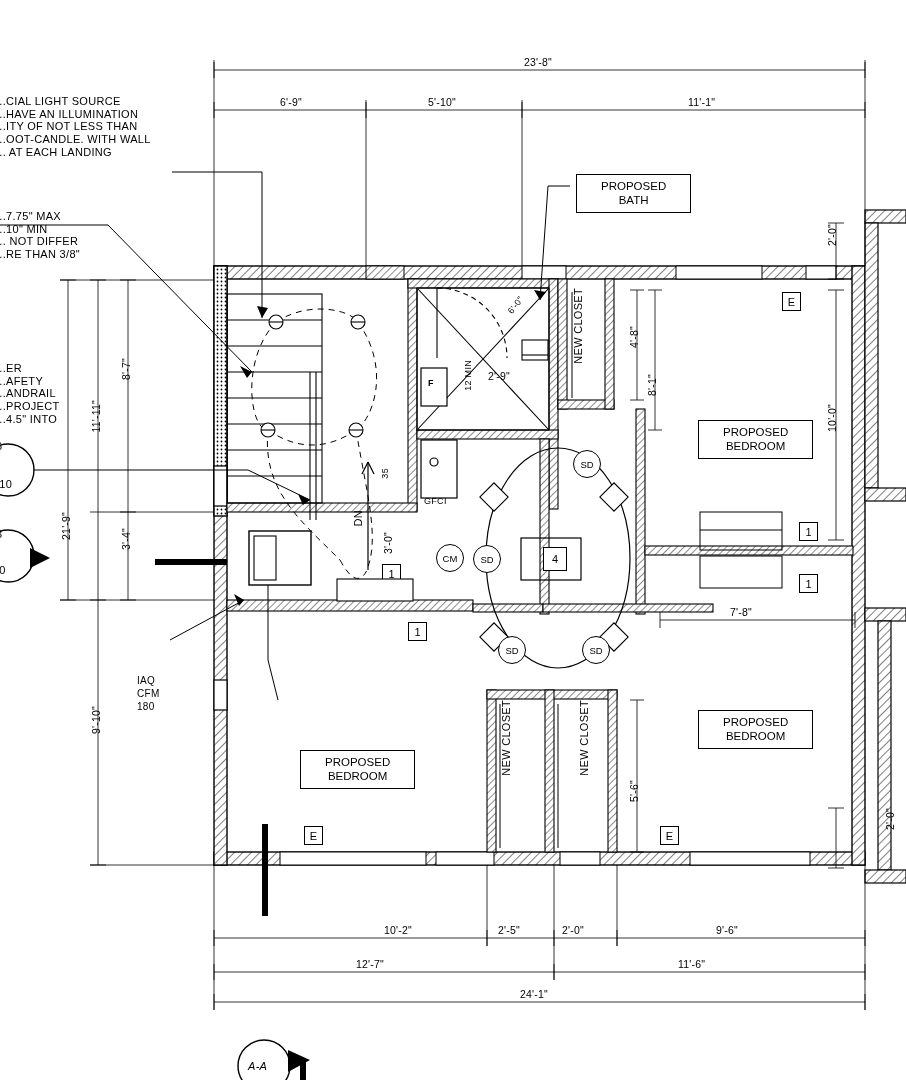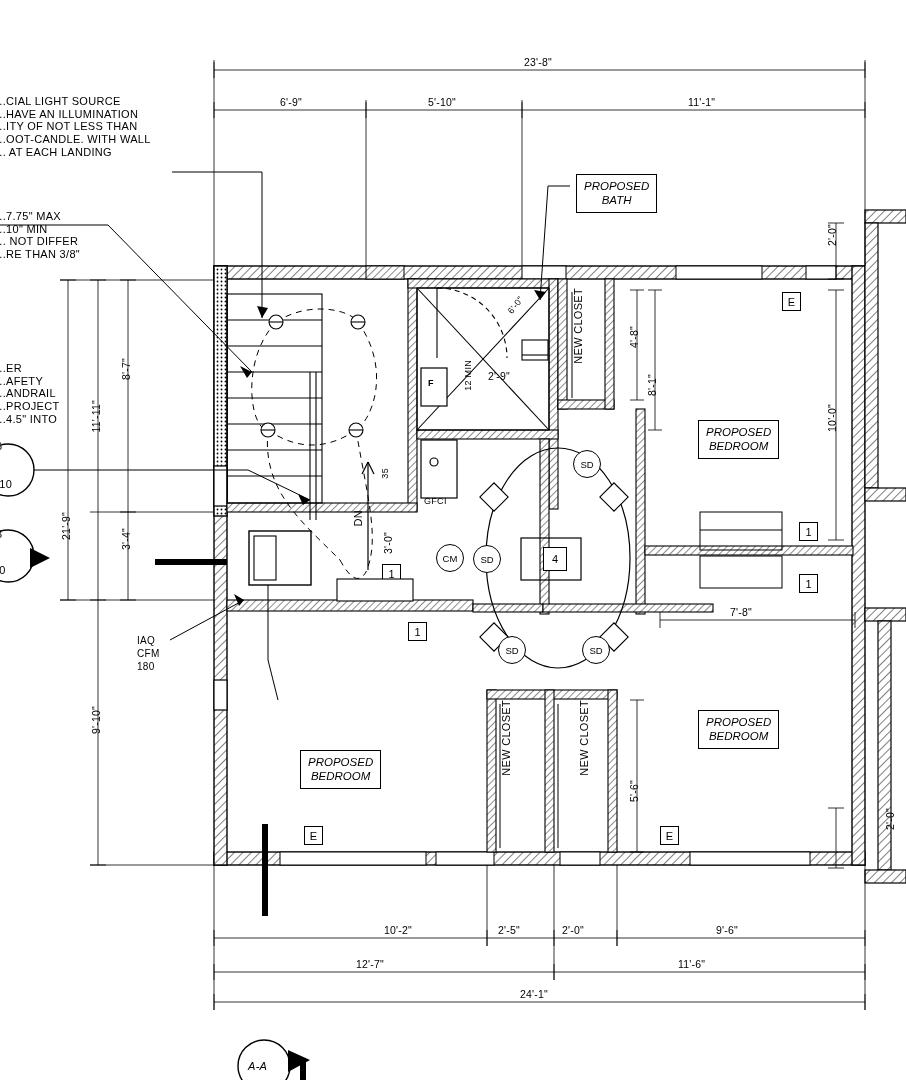--- a/index.html
+++ b/index.html
@@ -1,31 +1,31 @@
 <!DOCTYPE html>
 <html><head>
 <meta charset="utf-8">
 <style>
   html,body{margin:0;padding:0;background:#ffffff;}
   body{width:906px;height:1080px;position:relative;overflow:hidden;
        font-family:"Liberation Sans", sans-serif;color:#000;}
   .plan{position:absolute;left:0;top:0;width:906px;height:1080px;}
   .abs{position:absolute;}
   .txt{font-size:11px;letter-spacing:.3px;line-height:1.15;white-space:pre;}
-  .txt.sm{font-size:10px;}
+  .txt.sm{font-size:10px;margin-top:40px;}
   .txt.xs{font-size:9px;}
   .dim{font-size:10.5px;letter-spacing:.2px;white-space:nowrap;}
   .vert{writing-mode:vertical-rl;transform:rotate(180deg);}
   .sqlbl{border:1.4px solid #000;background:#fff;width:17px;height:17px;
          display:flex;align-items:center;justify-content:center;font-size:11px;}
   .circlbl{border:1.4px solid #000;border-radius:50%;background:#fff;
            width:26px;height:26px;display:flex;align-items:center;justify-content:center;
            font-size:9.5px;}
-  .roomlbl{border:1.4px solid #000;background:#fff;padding:4px 7px;font-size:11.5px;
-           text-align:center;line-height:1.25;white-space:pre;font-style:italic;}
+  .roomlbl{border:1.4px solid #000;background:#fff;padding:4px 24px;font-size:11.5px;
+           text-align:center;line-height:1.25;white-space:pre;}
   svg{display:block;}
 </style>
 </head>
 <body>
 
 <div class="plan">
 
 <svg width="906" height="1080" viewBox="0 0 906 1080">
   <defs>
     <pattern id="hatch" width="6" height="6" patternUnits="userSpaceOnUse" patternTransform="rotate(45)">

